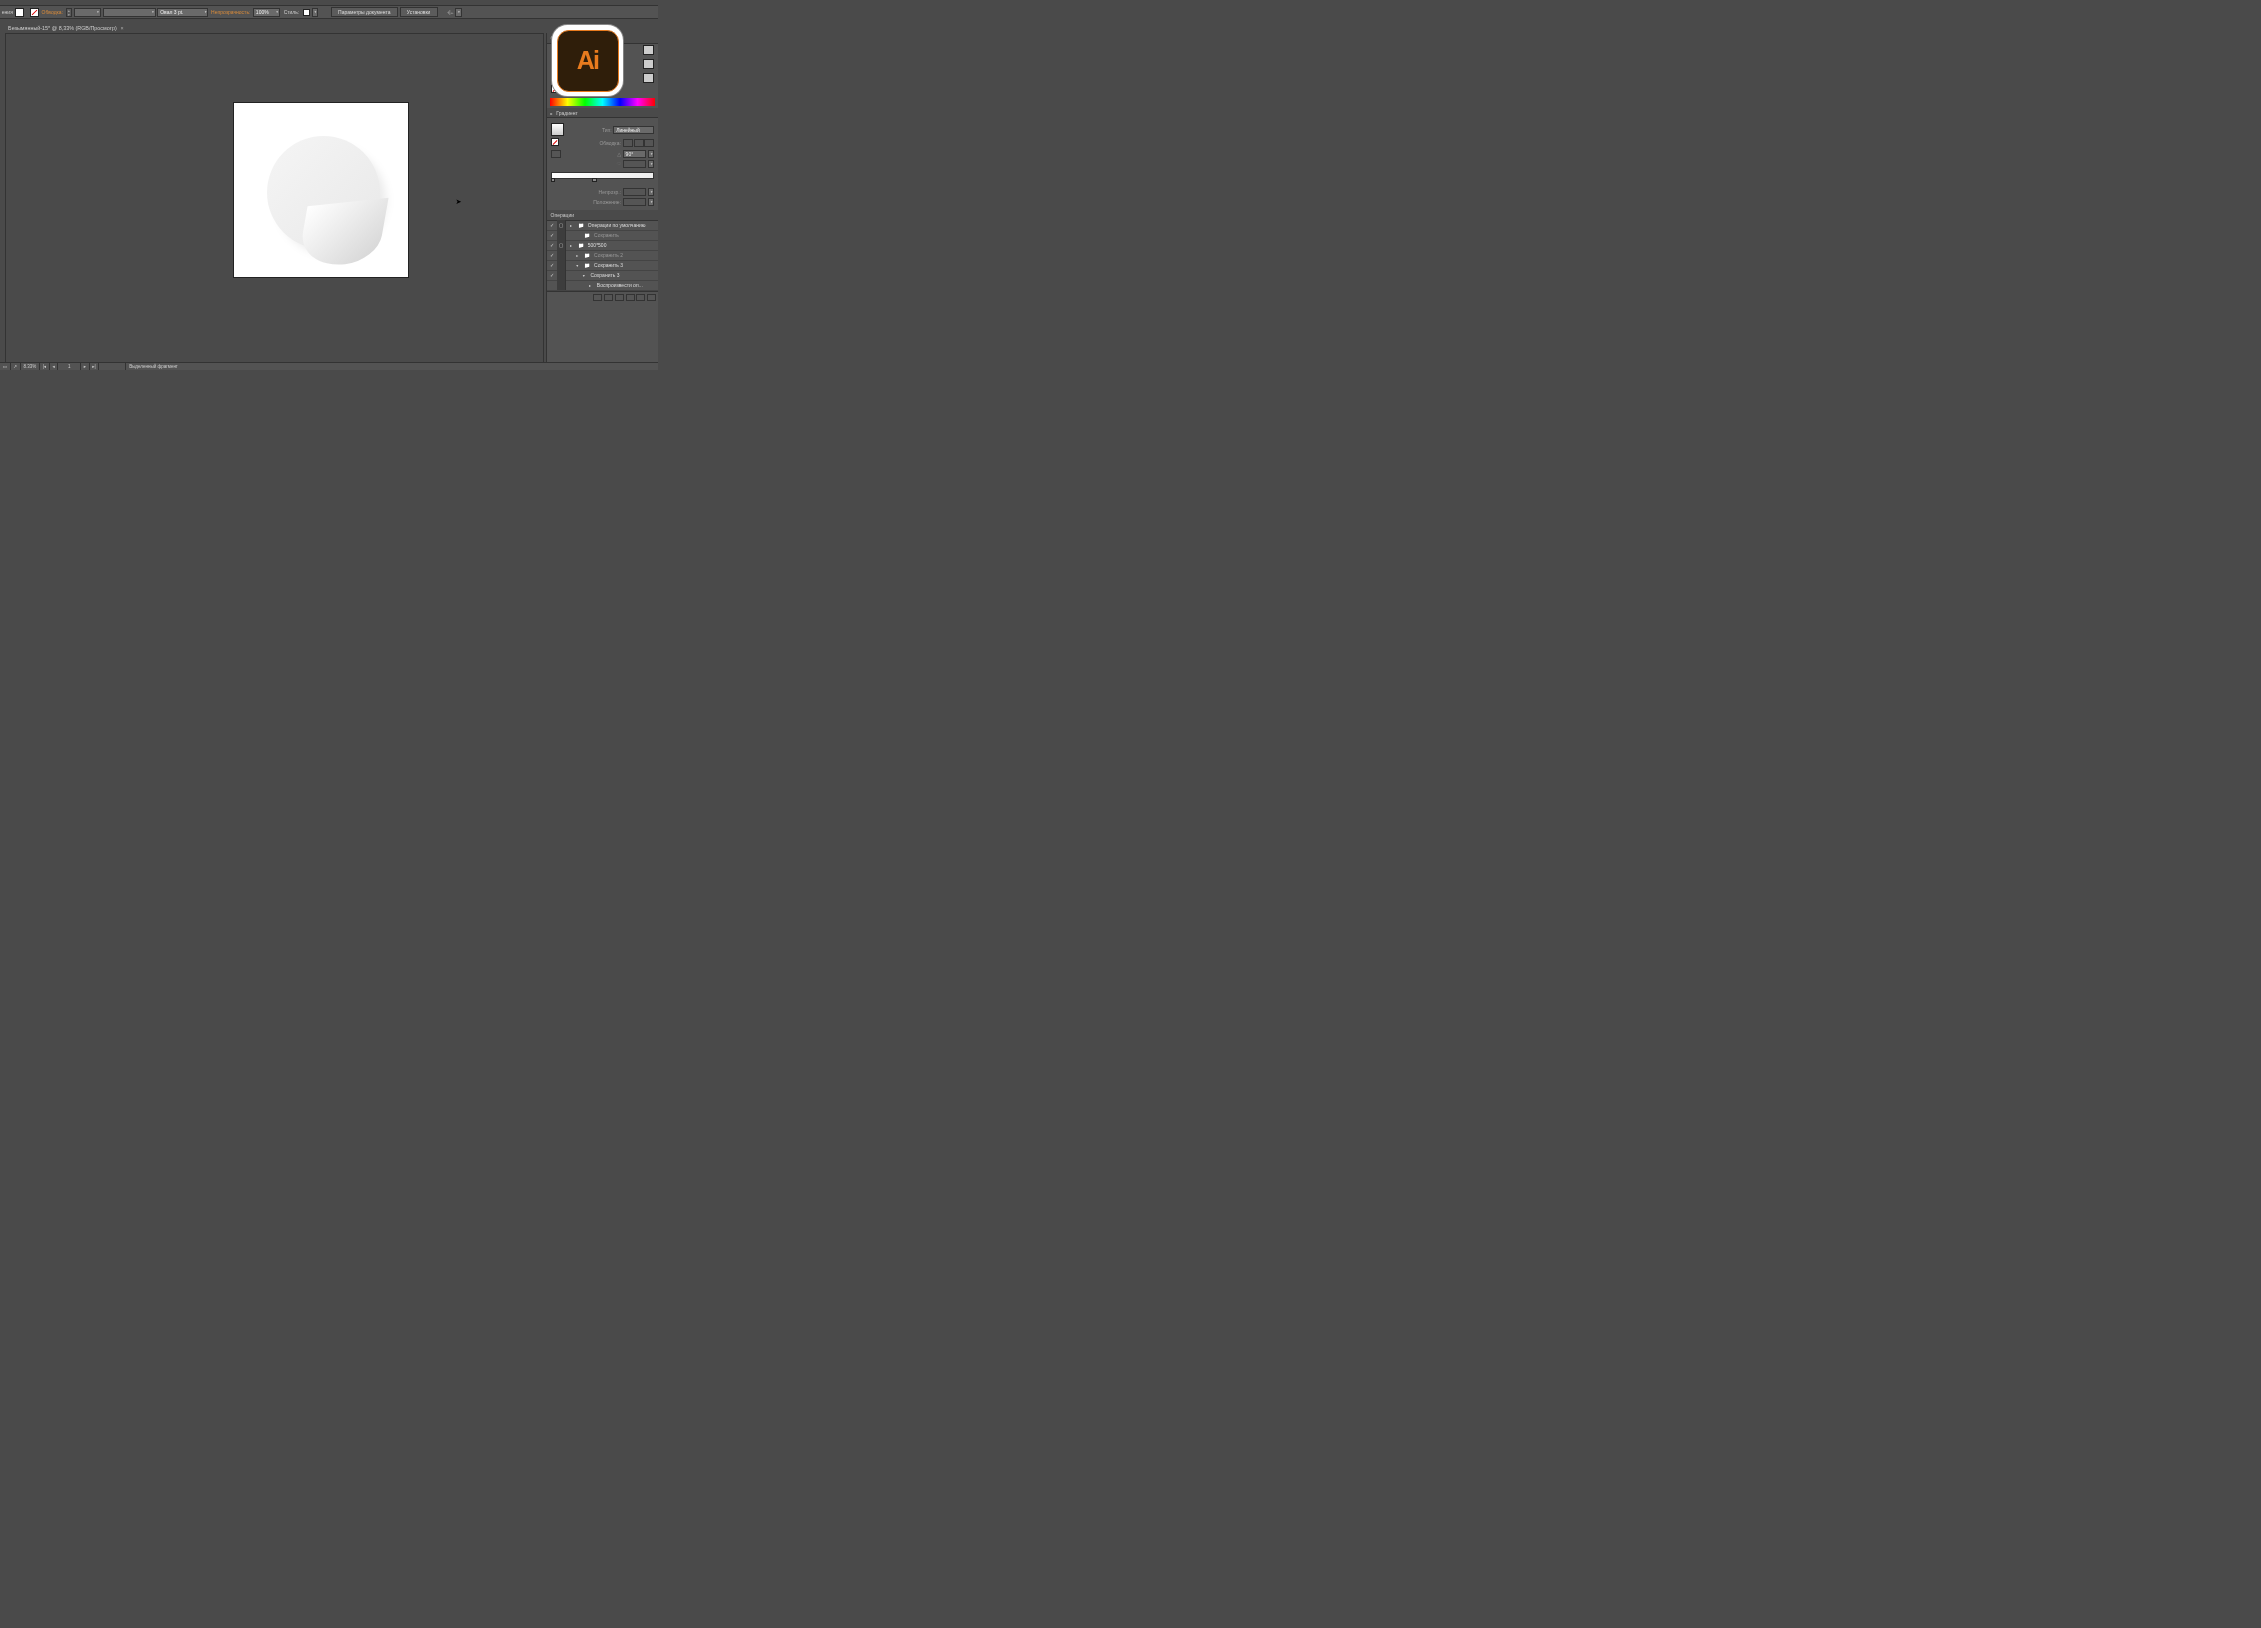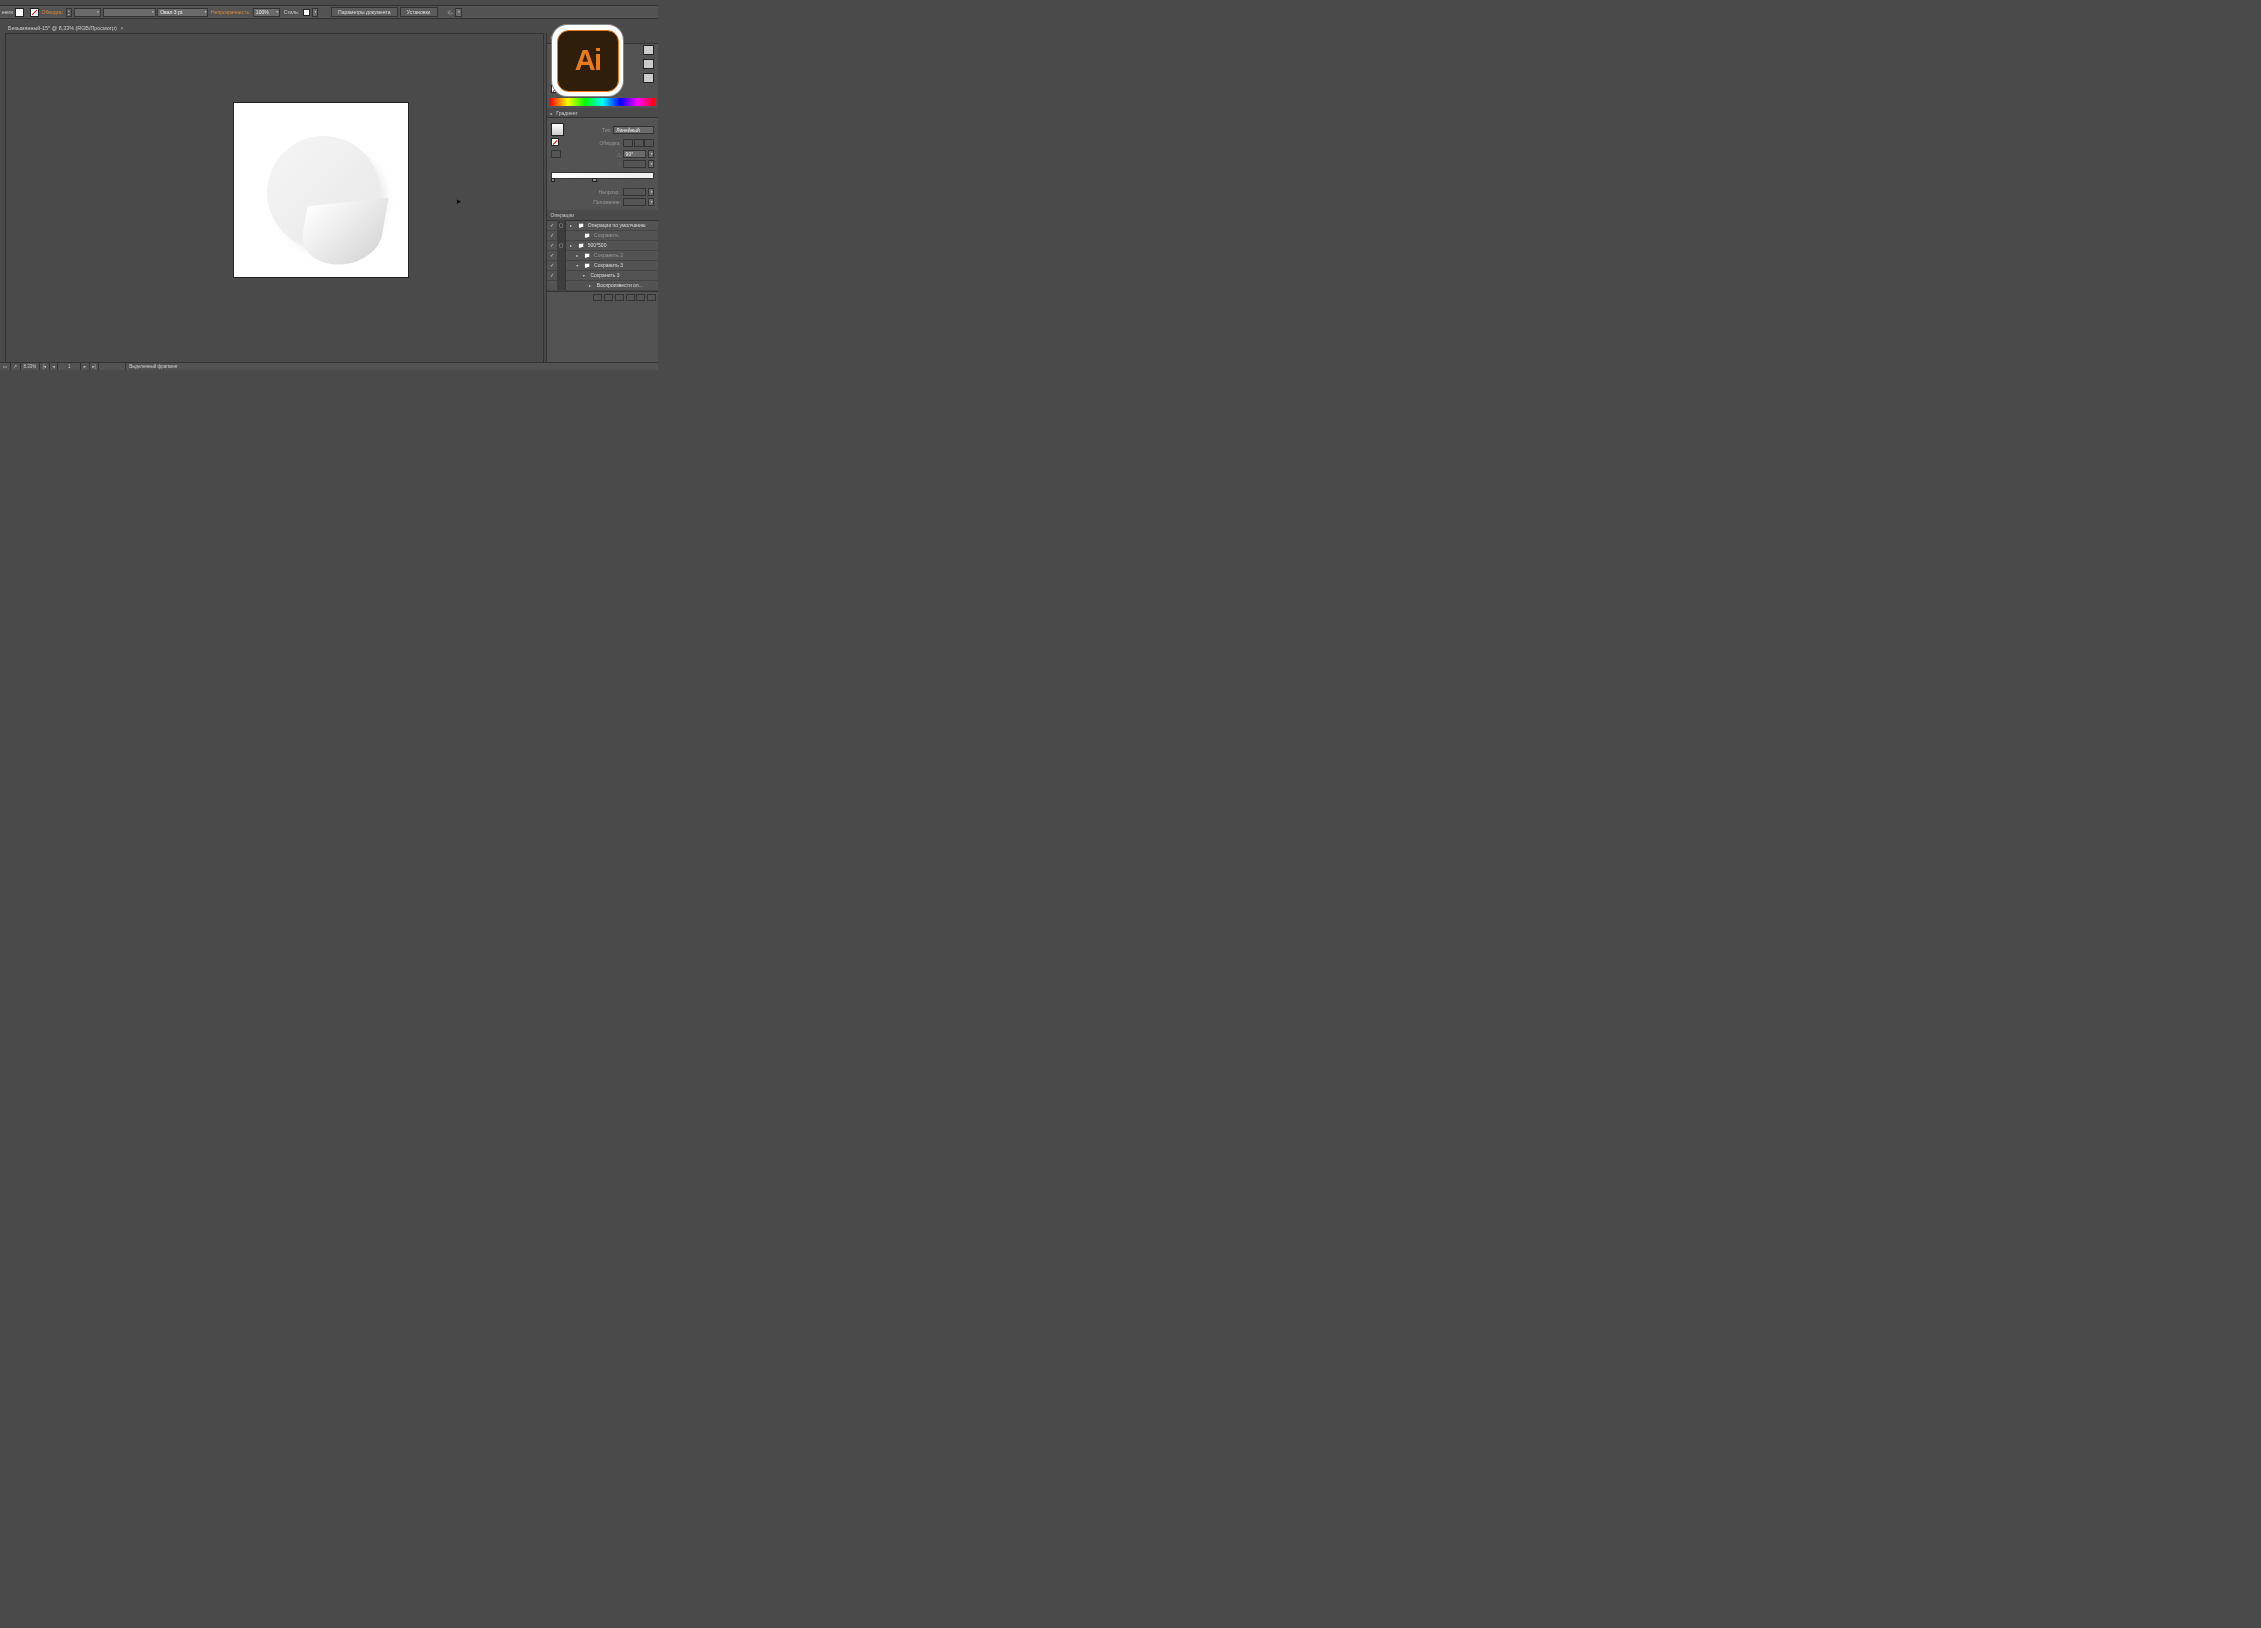--- a/index.html
+++ b/index.html
@@ -65,21 +65,21 @@
   .op-footer{display:flex;justify-content:flex-end;gap:1.8px;padding:1.8px;border-top:0.5px solid #333;}
   .op-footer .fbtn{width:9px;height:7.2px;background:#555;border:0.5px solid #333;}
 
   
   .status-bar{position:absolute; left:0; right:0; bottom:0; height:8.1px; background:#535353; border-top:0.5px solid #333; display:flex; align-items:center; font-size:4.5px; color:#ccc;}
   .status-bar .seg{padding:0 2.7px;border-right:0.5px solid #333;height:100%;display:flex;align-items:center;}
 
   
   .ai-badge{position:absolute; top:25px; right:35px; width:71px; height:71px; border-radius:15.4px; background:#fff; display:flex; align-items:center; justify-content:center; box-shadow:0 0 0 0.9px #888;}
   .ai-inner{width:62px;height:62px;border-radius:11.8px;background:#2f1e0a;border:1.4px solid #e87b1e;display:flex;align-items:center;justify-content:center;}
-  .ai-text{font-family:Arial,Helvetica,sans-serif;font-weight:900;font-size:29px;color:#e87b1e;letter-spacing:-1.8px;}
+  .ai-text{font-family:Arial,Helvetica,sans-serif;font-weight:900;font-size:25px;color:#e87b1e;letter-spacing:-1.8px;}
 </style>
 </head>
 <body>
 
 <div class="control-bar">
   <span>ения</span>
   <span class="swatch white"></span>
   <span style="width:2.7px"></span>
   <span class="swatch none"></span>
   <span class="ctrl-label">Обводка:</span>

